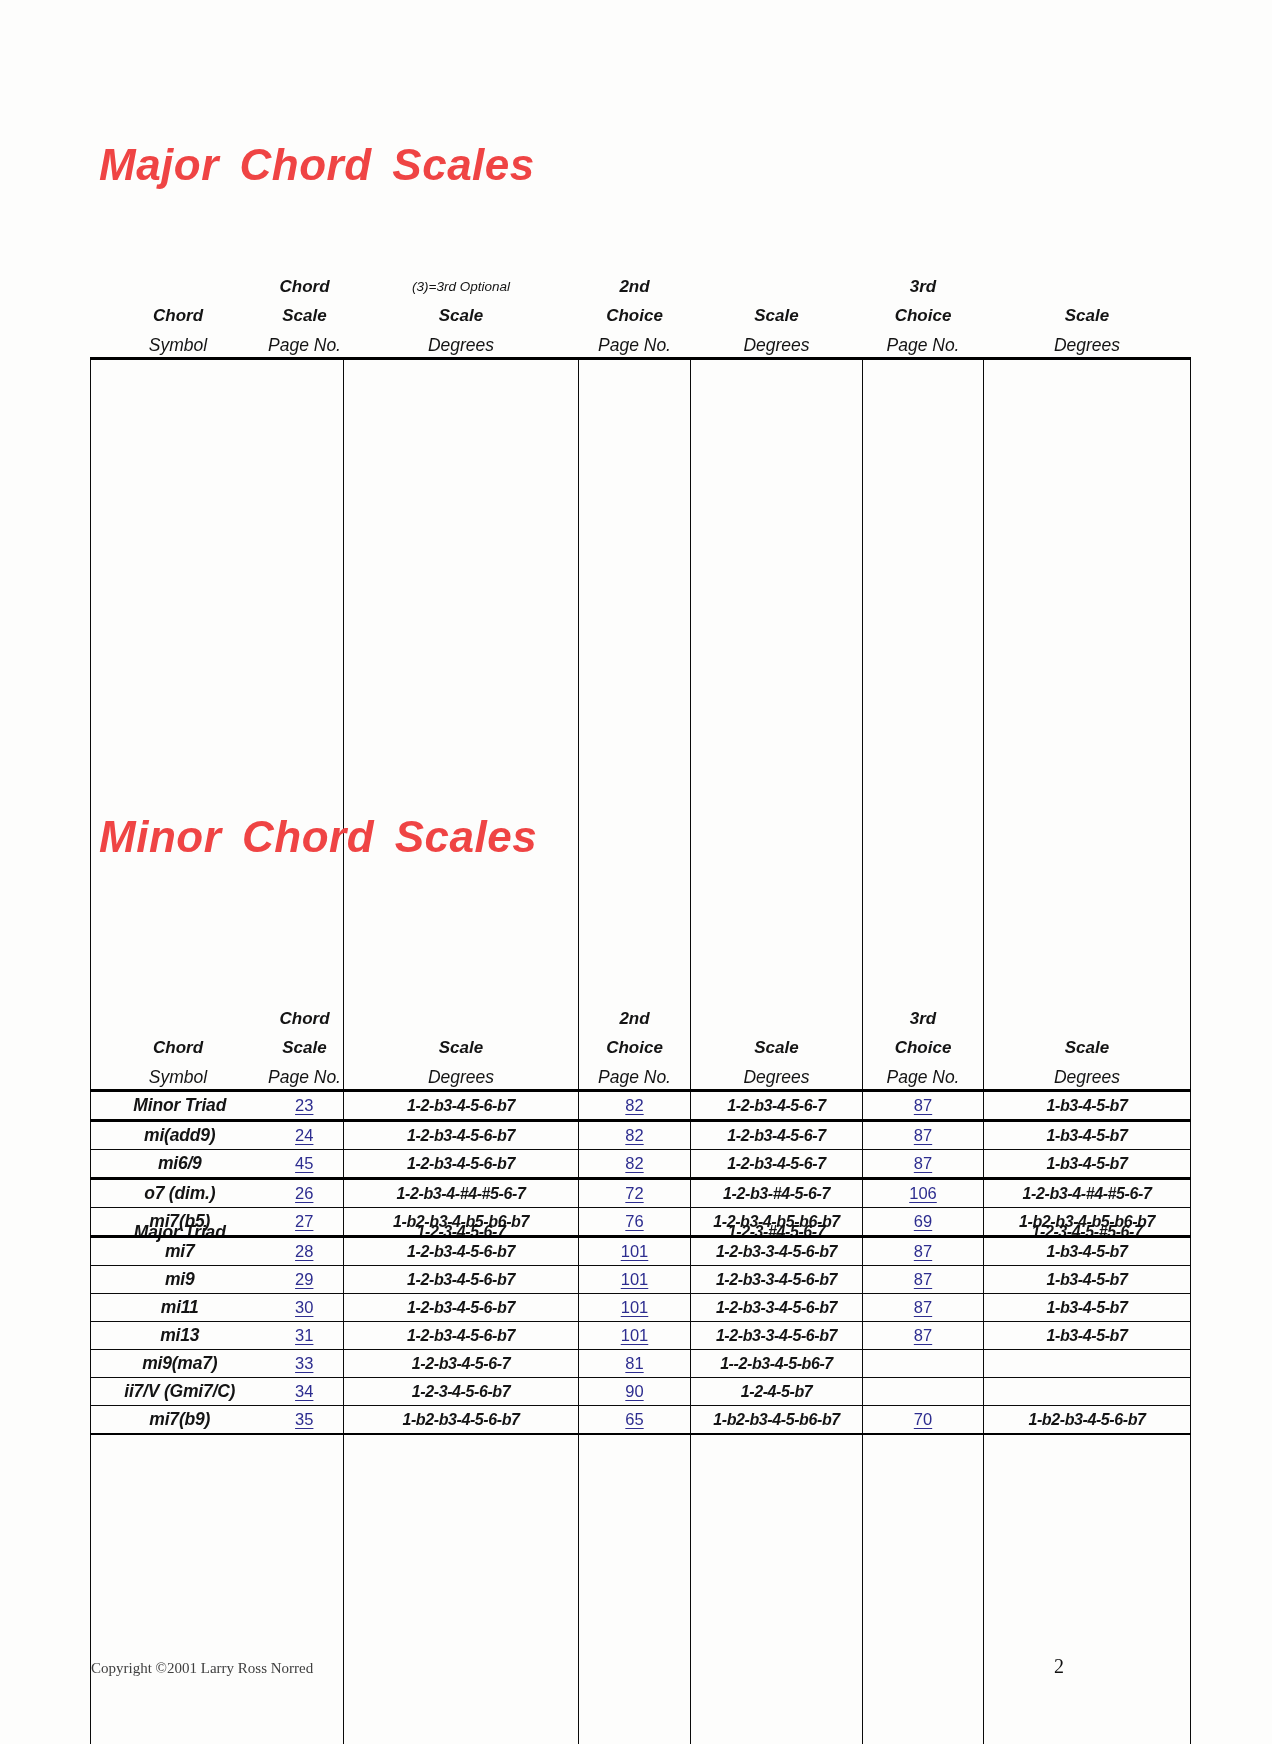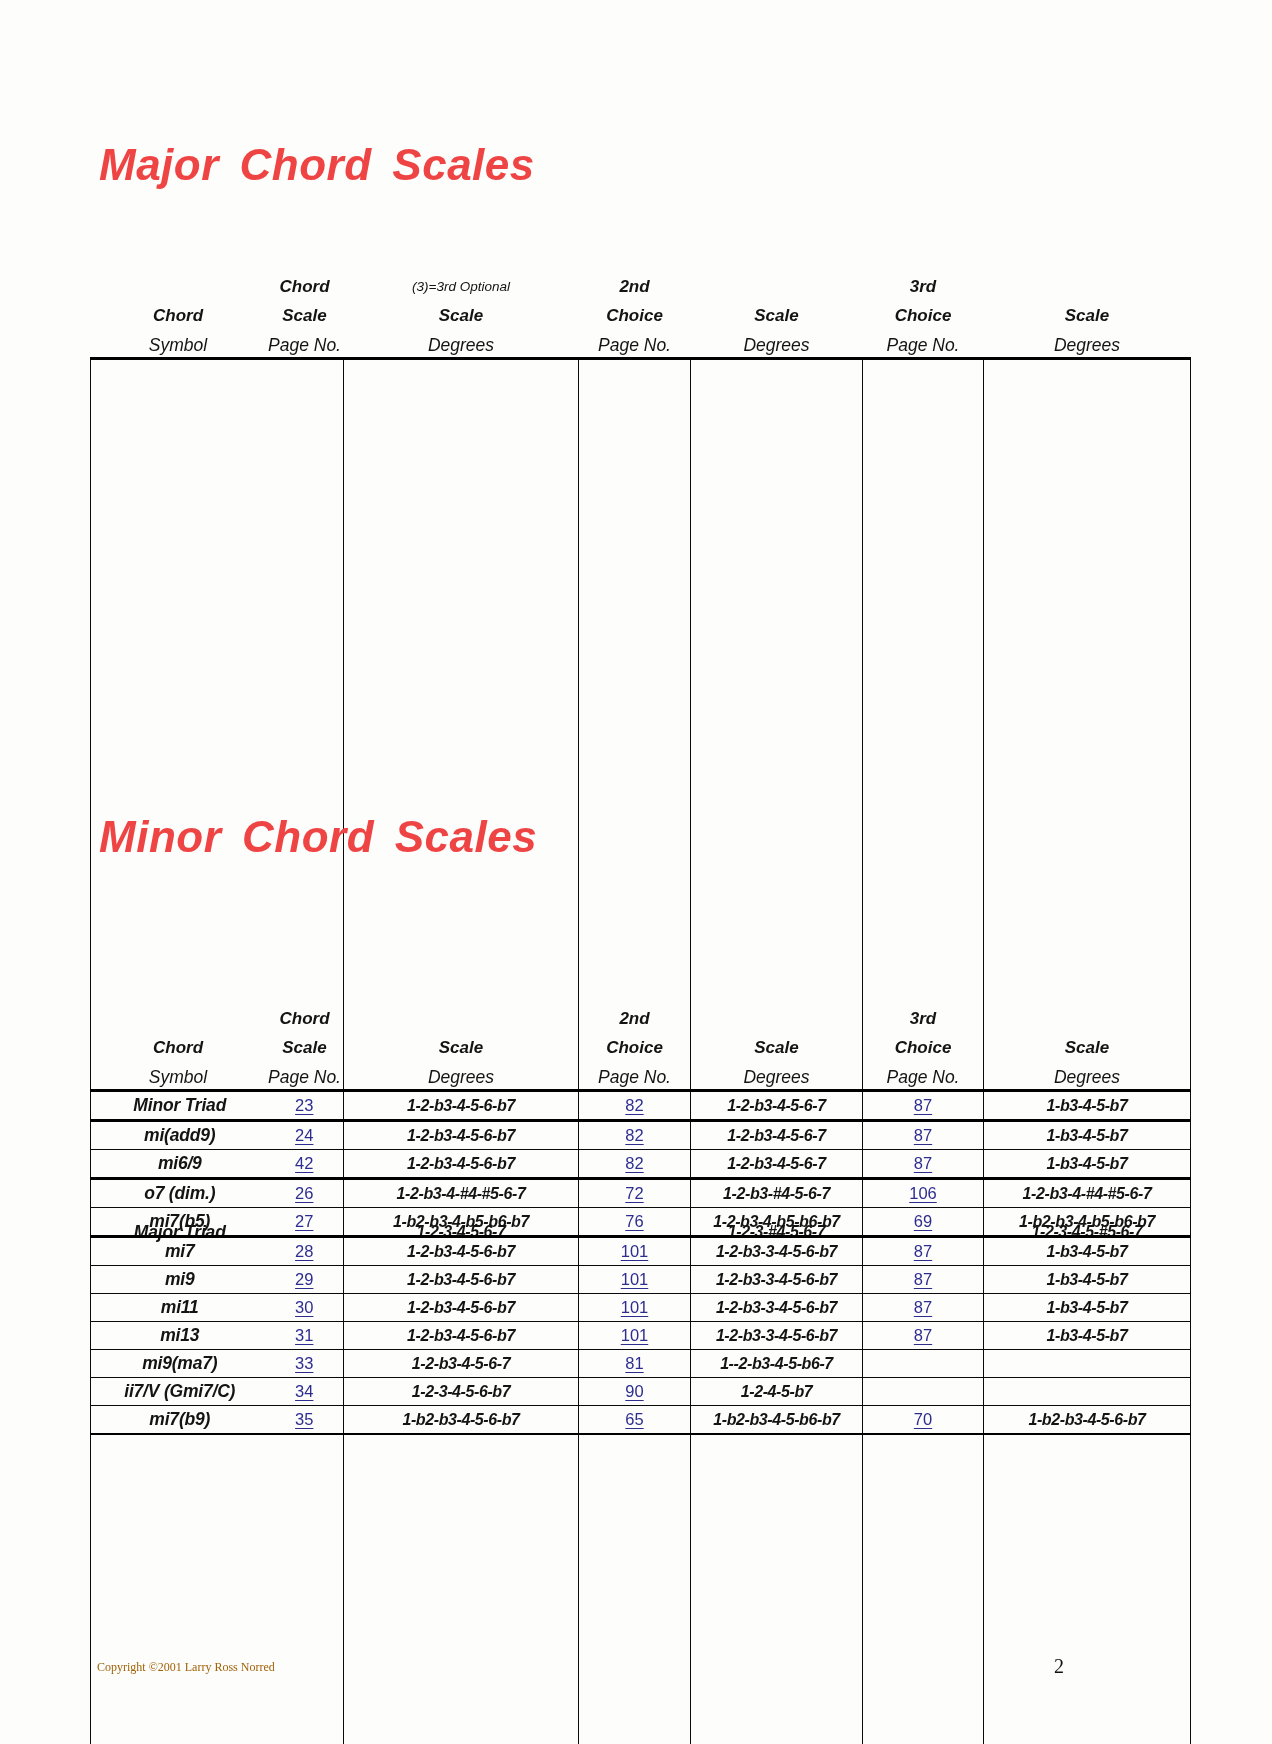--- a/index.html
+++ b/index.html
@@ -41,22 +41,22 @@
 
   td.sym {
     text-align:center; padding-left:5px; font-weight:bold; font-size:17.5px;
     border-right-style:hidden; letter-spacing:-0.2px;
   }
   td.deg { font-weight:bold; letter-spacing:-0.4px;margin-top:20px; }
   td.page { font-style:normal; font-size:16.5px; color:var(--link,#2d2d8f); }
   td.page.link { text-decoration:underline; text-underline-offset:3px; cursor:pointer; }
 
   .copyright {
-    position:absolute; left:97px; top:1660px;
-    font-family:"Liberation Serif", serif; font-size:12px; color:#a16207;
+    position:absolute; left:91px; top:1660px;
+    font-family:"Liberation Serif", serif; font-size:15px; color:#404040;
   }
   .pagenum {
     position:absolute; left:1054px; top:1655px;
     font-family:"Liberation Serif", serif; font-size:20px; color:#111;
   }
 </style>
 </head>
 <body>
 
 <div class="page">
@@ -170,21 +170,21 @@
           <td class="sym">mi(add9)</td>
           <td class="page link">24</td>
           <td class="deg">1-2-b3-4-5-6-b7</td>
           <td class="page link">82</td>
           <td class="deg">1-2-b3-4-5-6-7</td>
           <td class="page link">87</td>
           <td class="deg">1-b3-4-5-b7</td>
         </tr>
         <tr class="thick">
           <td class="sym">mi6/9</td>
-          <td class="page link">42</td>
+          <td class="page link">45</td>
           <td class="deg">1-2-b3-4-5-6-b7</td>
           <td class="page link">82</td>
           <td class="deg">1-2-b3-4-5-6-7</td>
           <td class="page link">87</td>
           <td class="deg">1-b3-4-5-b7</td>
         </tr>
         <tr>
           <td class="sym">o7 (dim.)</td>
           <td class="page link">26</td>
           <td class="deg">1-2-b3-4-#4-#5-6-7</td>

